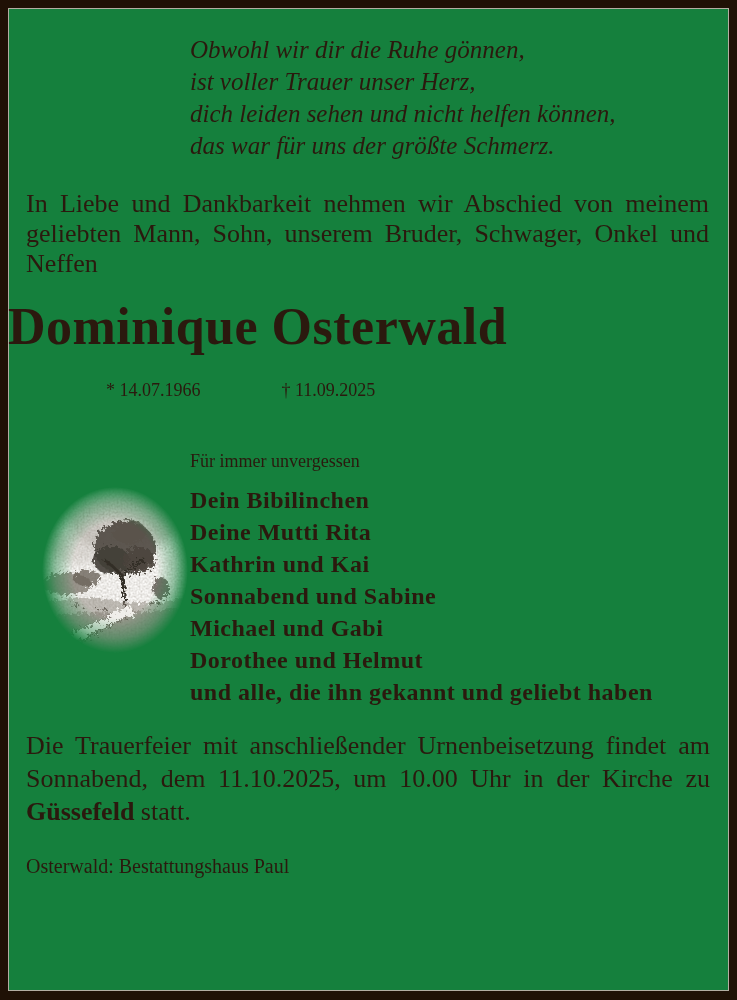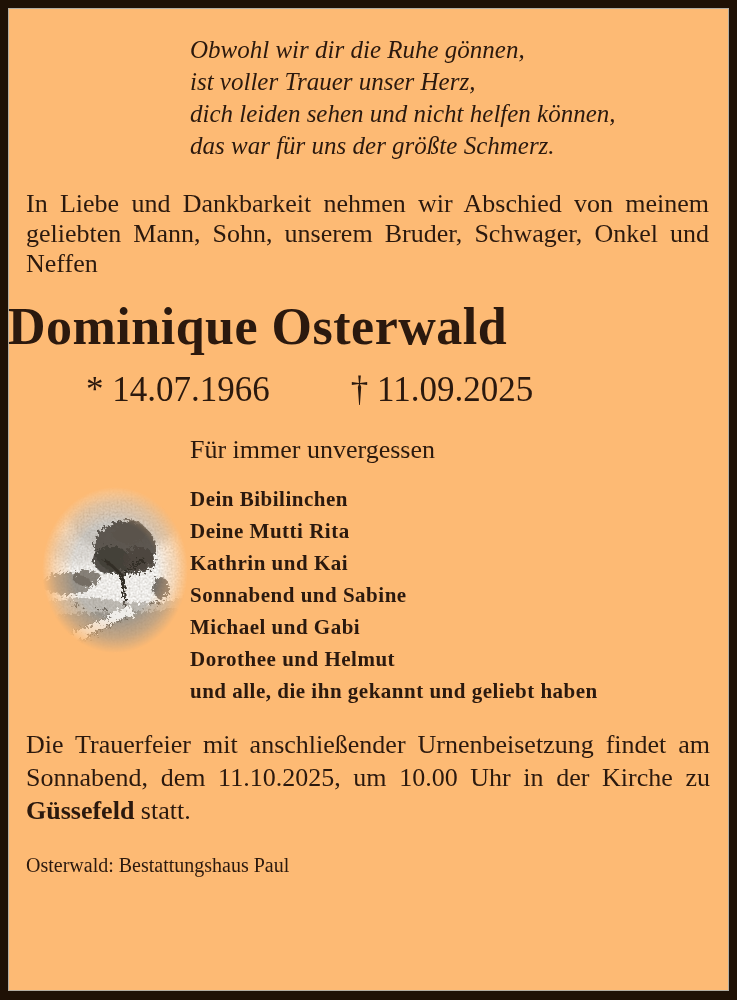--- a/index.html
+++ b/index.html
@@ -1,20 +1,20 @@
 <!DOCTYPE html>
 <html><head>
 <meta charset="utf-8">
 <style>
   html,body{margin:0;padding:0;background:#fff;}
   .page{
     position:relative;
     width:737px;height:1000px;
     box-sizing:border-box;
-    background:#fdba74;
+    background:#15803d;
     border:8px solid #1f1105;
     border-bottom-width:9px;
     box-shadow:inset 0 0 0 1px #b3aea2;
     font-family:"Liberation Serif","DejaVu Serif",serif;
     color:#2b190e;
     overflow:hidden;
   }
   .poem{
     margin:26px 20px 0 182px;
     font-style:italic;
@@ -26,32 +26,32 @@
     text-align:justify;
   }
   .deceased-name{
     margin:20px 0 0 0;
     font-size:52px;line-height:56px;
     font-weight:bold;
     text-align:left;
     letter-spacing:0.5px;
   }
   .dates{
-    margin:19px 0 0 78px;
-    font-size:35px;line-height:32px;
+    margin:19px 0 0 98px;
+    font-size:18px;line-height:32px;
     display:flex;
   }
   .dates .birth{margin-right:81px;}
   .remembrance{
-    margin:29px 0 0 182px;
-    font-size:26px;line-height:30px;
+    margin:40px 0 0 182px;
+    font-size:18px;line-height:30px;
   }
   .mourners{
-    margin:18px 0 0 182px;
-    font-size:21px;line-height:32px;
+    margin:8px 0 0 182px;
+    font-size:24px;line-height:32px;
     font-weight:bold;
     letter-spacing:0.5px;
   }
   .city-line{
     margin:22px 19px 0 18px;
     font-size:26px;line-height:30px;
   }
   .funeral{
     margin:21px 19px 0 18px;
     font-size:26px;line-height:33px;

